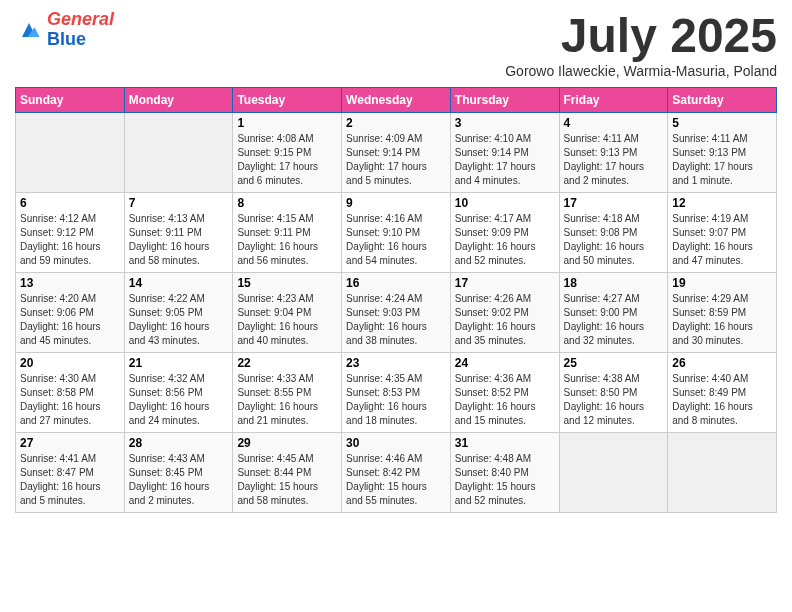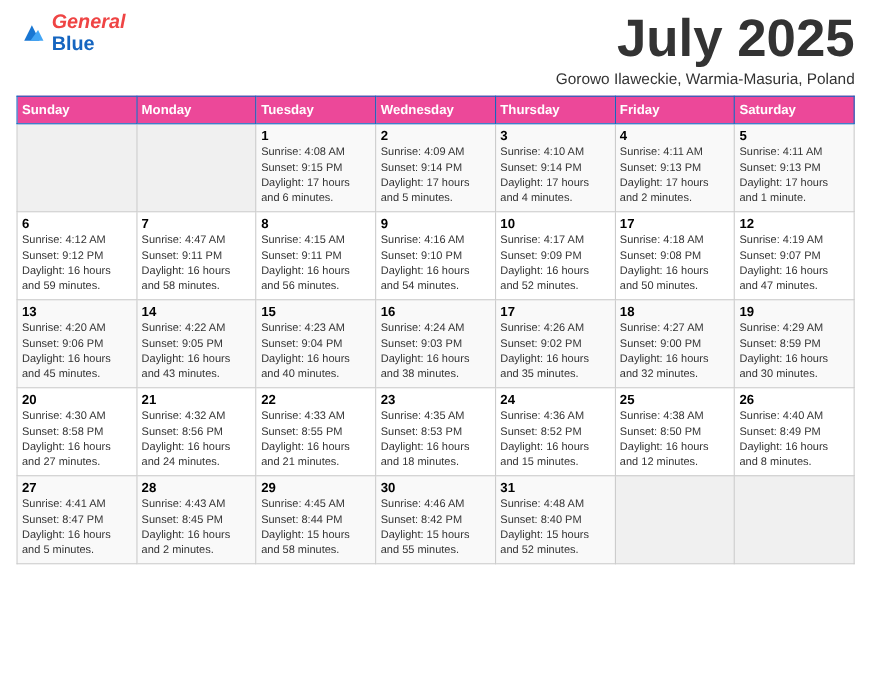--- a/index.html
+++ b/index.html
@@ -162,21 +162,21 @@
       <tr>
         <td>
           <span class="day-number">6</span>
           <div class="day-info" style="white-space: pre-line;">Sunrise: 4:12 AM
 Sunset: 9:12 PM
 Daylight: 16 hours
 and 59 minutes.</div>
         </td>
         <td>
           <span class="day-number">7</span>
-          <div class="day-info" style="white-space: pre-line;">Sunrise: 4:47 AM
+          <div class="day-info" style="white-space: pre-line;">Sunrise: 4:13 AM
 Sunset: 9:11 PM
 Daylight: 16 hours
 and 58 minutes.</div>
         </td>
         <td>
           <span class="day-number">8</span>
           <div class="day-info" style="white-space: pre-line;">Sunrise: 4:15 AM
 Sunset: 9:11 PM
 Daylight: 16 hours
 and 56 minutes.</div>

